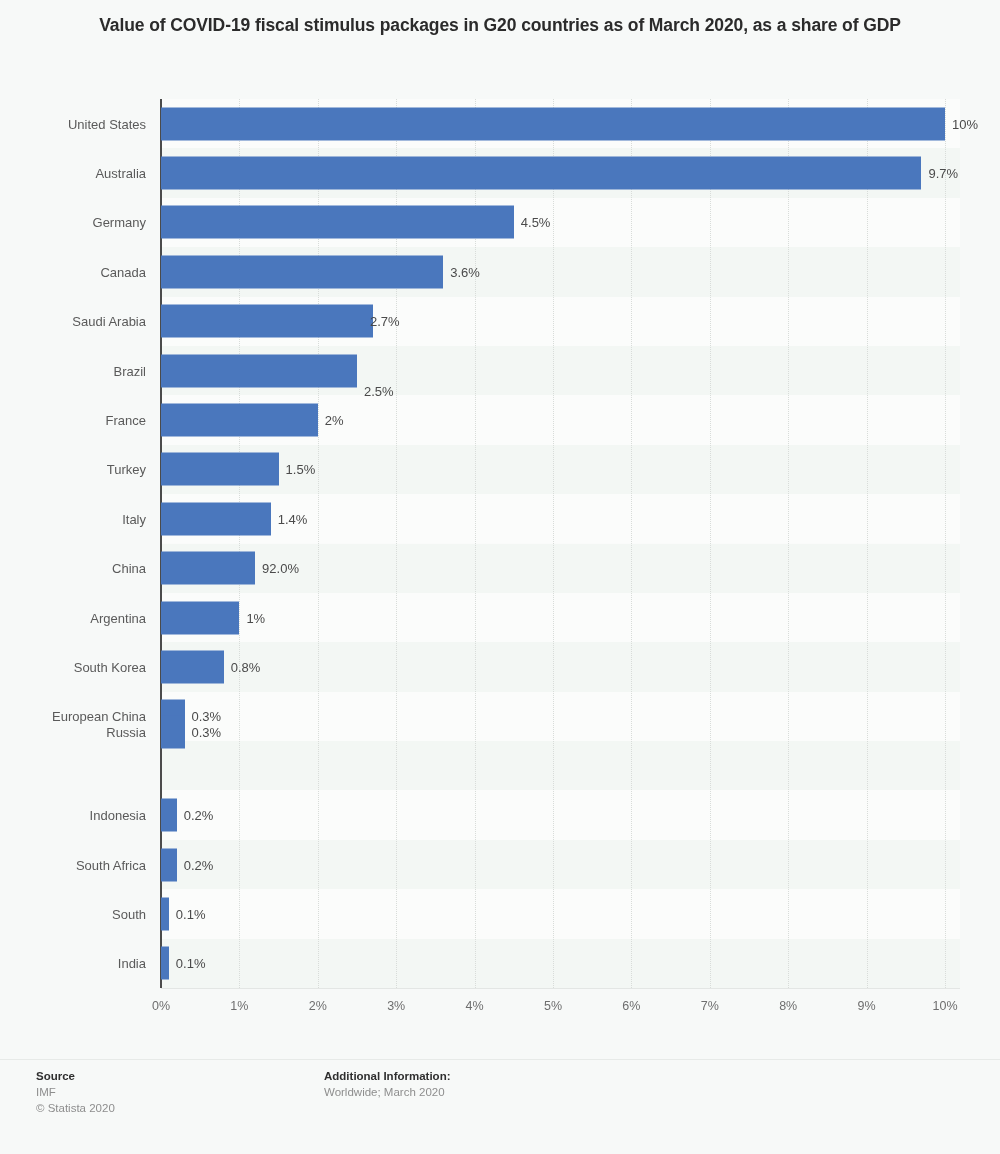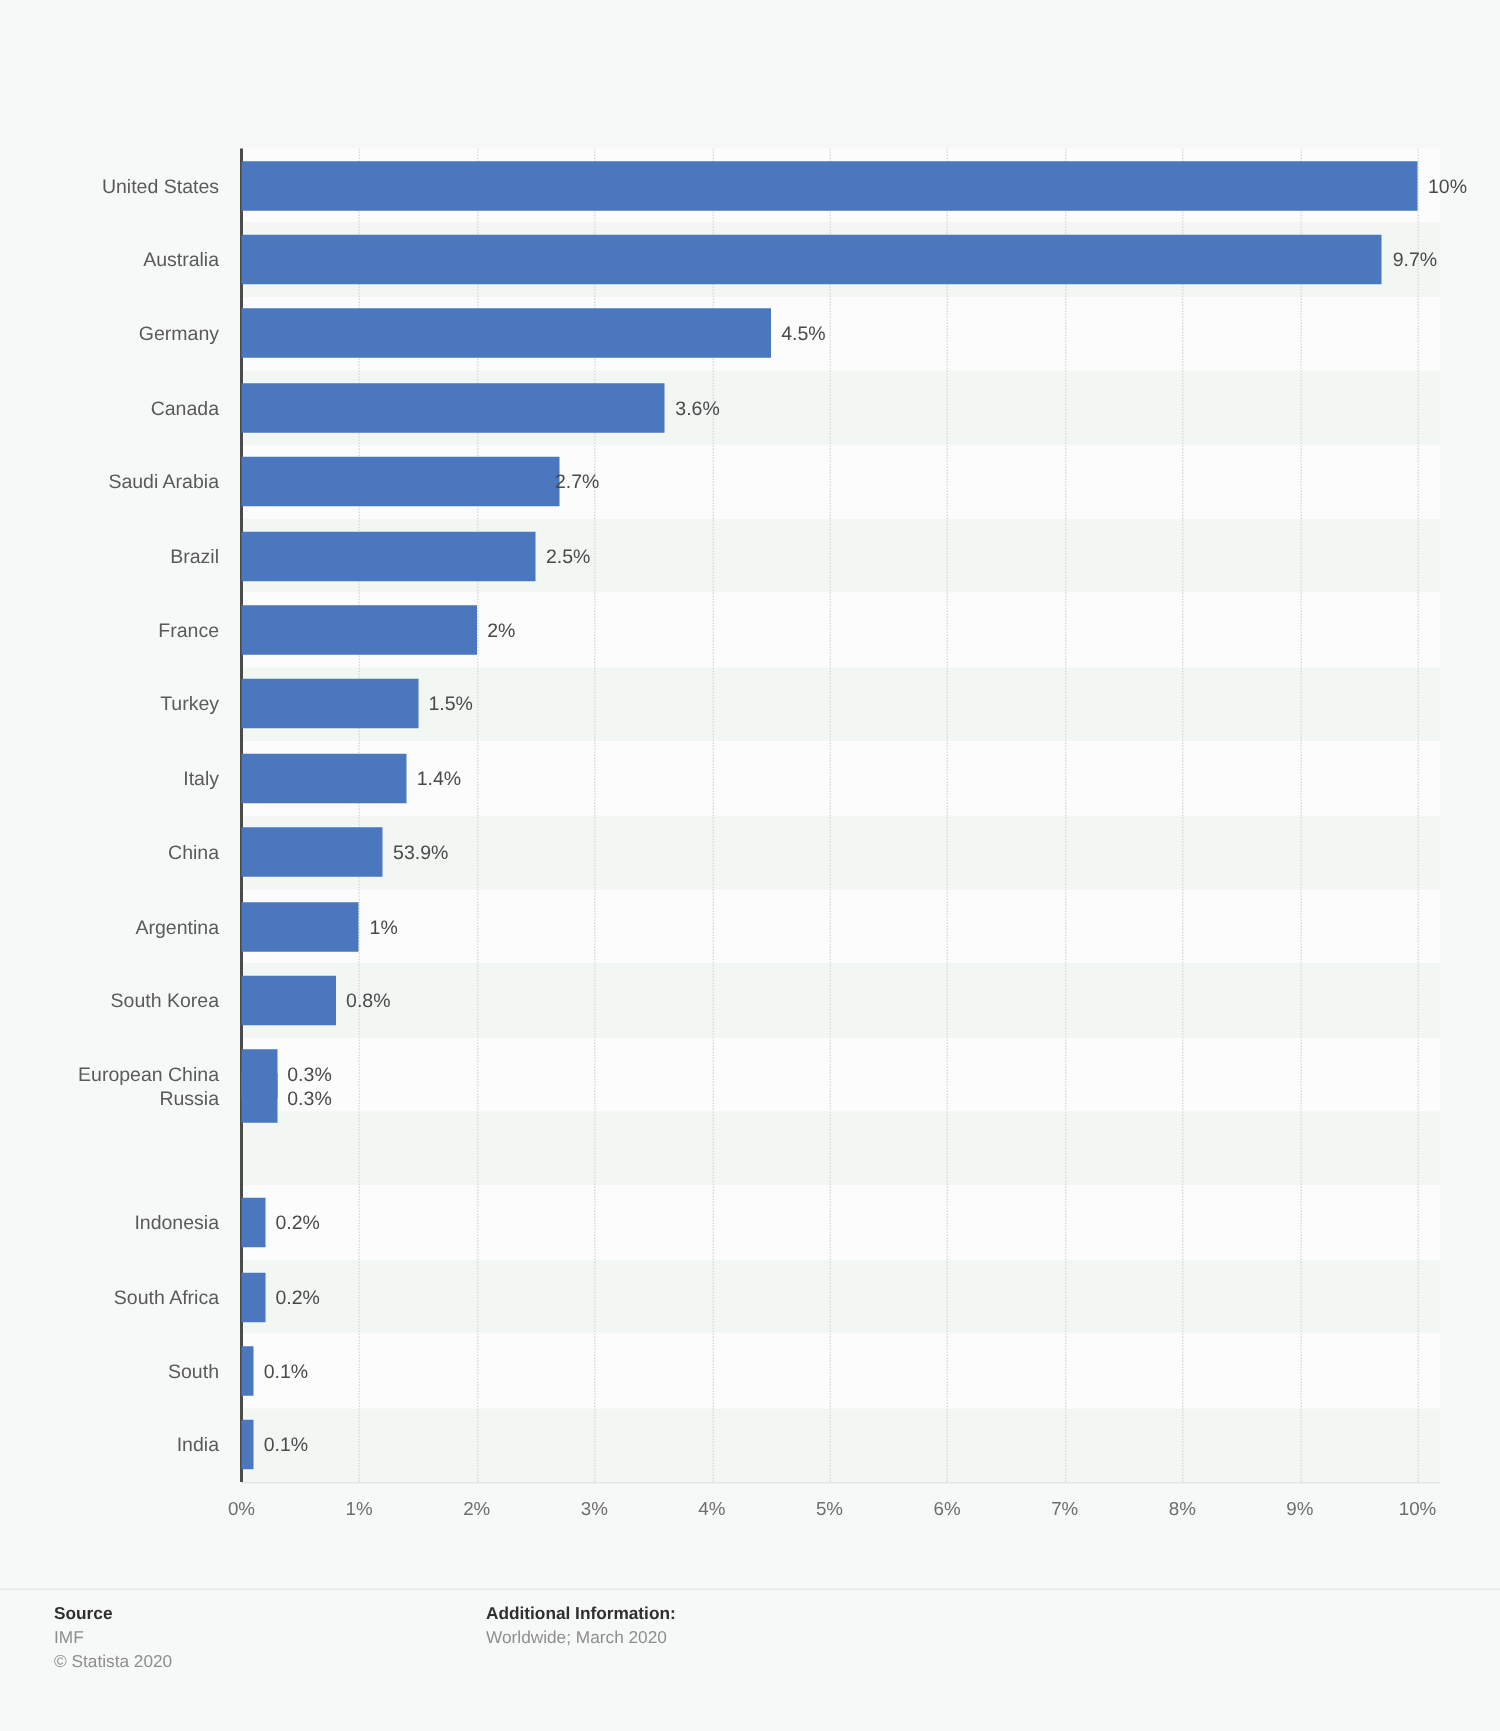--- a/index.html
+++ b/index.html
@@ -182,20 +182,21 @@
     font-size: 11.5px;
     color: #8e8e8e;
     line-height: 16px;
   }
 </style>
 </head>
 <body>
 
 <div id="page">
 
+  <div id="chart-title">Value of COVID-19 fiscal stimulus packages in G20 countries as of March 2020, as a share of GDP</div>
 
   <div id="plot-wrap">
 
     <div id="plot-area">
       <div id="row-bands">
           <div class="row-band plain" style="top: 0px; height: 49.3889px;"></div>
           <div class="row-band alt" style="top: 49.3889px; height: 49.3889px;"></div>
           <div class="row-band plain" style="top: 98.7778px; height: 49.3889px;"></div>
           <div class="row-band alt" style="top: 148.167px; height: 49.3889px;"></div>
           <div class="row-band plain" style="top: 197.556px; height: 49.3889px;"></div>
@@ -252,41 +253,41 @@
           <div class="bar-value" style="left: 450.24px;">3.6%</div>
         </div>
         <div class="bar-row" style="top: 197.556px; height: 49.3889px;">
           <div class="cat-label">Saudi Arabia</div>
           <div class="bar" style="width: 211.68px; background: rgb(74, 119, 189);"></div>
           <div class="bar-value" style="left: 370px;">2.7%</div>
         </div>
         <div class="bar-row" style="top: 246.944px; height: 49.3889px;">
           <div class="cat-label">Brazil</div>
           <div class="bar" style="width: 196px; background: rgb(74, 119, 189);"></div>
-          <div class="bar-value" style="left: 364px;">2.5%</div>
+          <div class="bar-value" style="left: 364px; margin-top: 20px;">2.5%</div>
         </div>
         <div class="bar-row" style="top: 296.333px; height: 49.3889px;">
           <div class="cat-label">France</div>
           <div class="bar" style="width: 156.8px; background: rgb(74, 119, 189);"></div>
           <div class="bar-value" style="left: 324.8px;">2%</div>
         </div>
         <div class="bar-row" style="top: 345.722px; height: 49.3889px;">
           <div class="cat-label">Turkey</div>
           <div class="bar" style="width: 117.6px; background: rgb(74, 119, 189);"></div>
           <div class="bar-value" style="left: 285.6px;">1.5%</div>
         </div>
         <div class="bar-row" style="top: 395.111px; height: 49.3889px;">
           <div class="cat-label">Italy</div>
           <div class="bar" style="width: 109.76px; background: rgb(74, 119, 189);"></div>
           <div class="bar-value" style="left: 277.76px;">1.4%</div>
         </div>
         <div class="bar-row" style="top: 444.5px; height: 49.3889px;">
           <div class="cat-label">China</div>
           <div class="bar" style="width: 94.08px; background: rgb(74, 119, 189);"></div>
-          <div class="bar-value" style="left: 262.08px;">53.9%</div>
+          <div class="bar-value" style="left: 262.08px;">92.0%</div>
         </div>
         <div class="bar-row" style="top: 493.889px; height: 49.3889px;">
           <div class="cat-label">Argentina</div>
           <div class="bar" style="width: 78.4px; background: rgb(74, 119, 189);"></div>
           <div class="bar-value" style="left: 246.4px;">1%</div>
         </div>
         <div class="bar-row" style="top: 543.278px; height: 49.3889px;">
           <div class="cat-label">South Korea</div>
           <div class="bar" style="width: 62.72px; background: rgb(74, 119, 189);"></div>
           <div class="bar-value" style="left: 230.72px;">0.8%</div>

